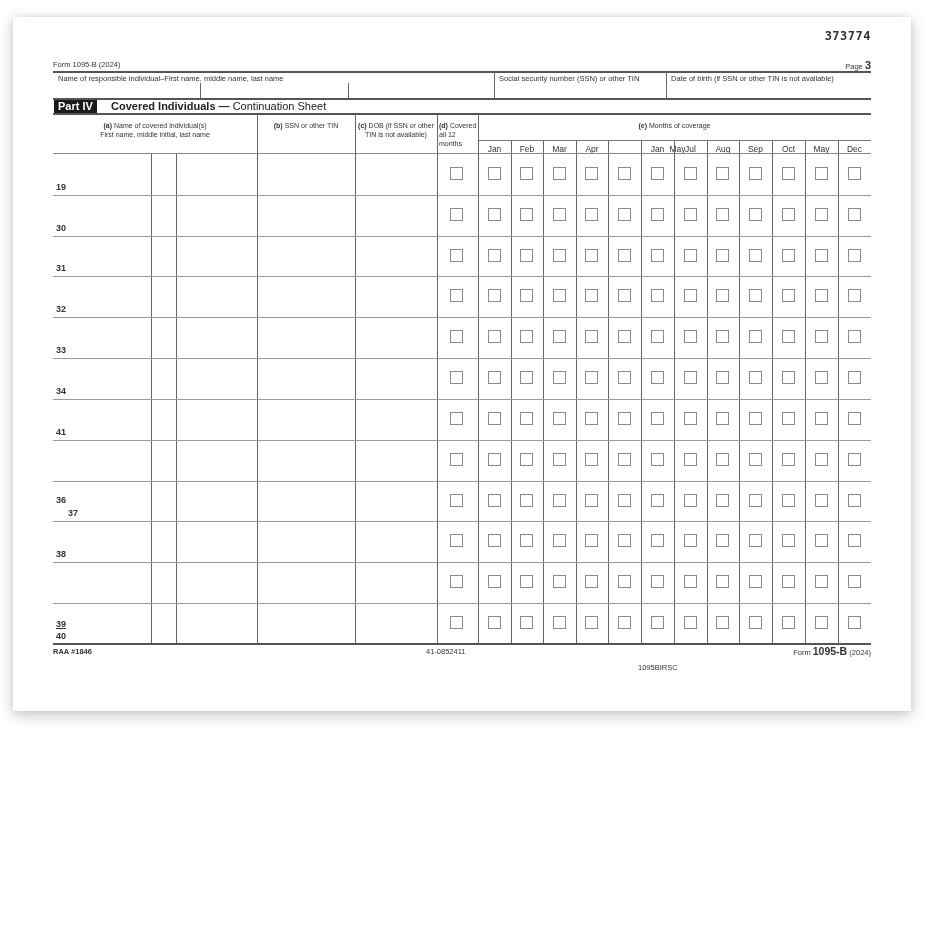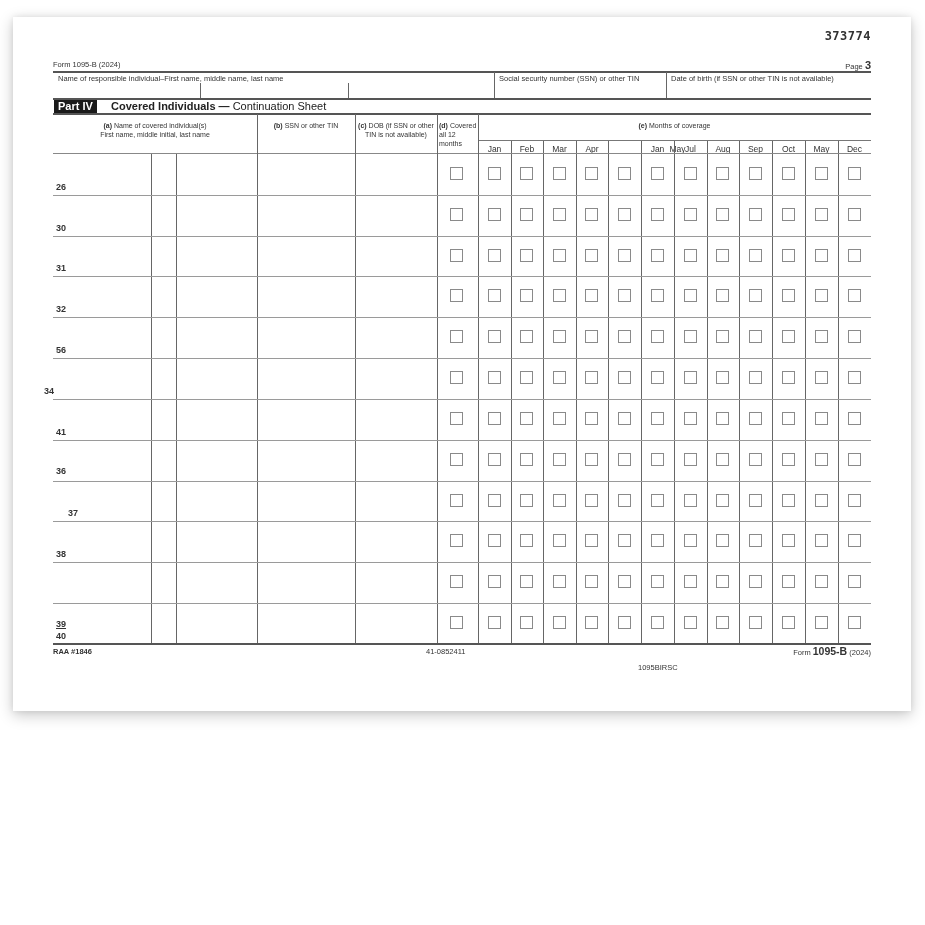--- a/index.html
+++ b/index.html
@@ -110,21 +110,21 @@
 
 <div class="vline" style="left:257px;top:114px;height:530px;"></div>
 <div class="vline" style="left:355px;top:114px;height:530px;"></div>
 <div class="vline" style="left:437px;top:114px;height:530px;"></div>
 <div class="vline" style="left:478px;top:114px;height:530px;"></div>
 <div class="vline" style="left:151px;top:154px;height:490px;"></div>
 <div class="vline" style="left:176px;top:154px;height:490px;"></div>
 
 <div id="grid">
     <div>
-      <div class="rownum" style="left: 56px; top: 181.83px;">26</div>
+      <div class="rownum" style="left: 56px; top: 181.83px;">19</div>
       <div class="abs" style="left: 53px; top: 154px; width: 98px; height: 39.83px;"></div>
       <div class="abs" style="left: 152px; top: 154px; width: 24px; height: 39.83px;"></div>
       <div class="abs" style="left: 177px; top: 154px; width: 80px; height: 39.83px;"></div>
       <div class="abs" style="left: 258px; top: 154px; width: 97px; height: 39.83px;"></div>
       <div class="abs" style="left: 356px; top: 154px; width: 81px; height: 39.83px;"></div>
       <div class="cb" style="left: 450px; top: 167px;"></div>
       <div class="cb" style="left: 487.5px; top: 167px;"></div>
       <div class="cb" style="left: 520px; top: 167px;"></div>
       <div class="cb" style="left: 552.5px; top: 167px;"></div>
       <div class="cb" style="left: 585px; top: 167px;"></div>
@@ -198,21 +198,21 @@
       <div class="cb" style="left: 650.5px; top: 289.49px;"></div>
       <div class="cb" style="left: 683.5px; top: 289.49px;"></div>
       <div class="cb" style="left: 716px; top: 289.49px;"></div>
       <div class="cb" style="left: 748.5px; top: 289.49px;"></div>
       <div class="cb" style="left: 781.5px; top: 289.49px;"></div>
       <div class="cb" style="left: 814.5px; top: 289.49px;"></div>
       <div class="cb" style="left: 847.5px; top: 289.49px;"></div>
       <div class="hline" style="left: 53px; width: 818px; top: 317.32px; border-top-color: rgb(154, 154, 154);"></div>
     </div>
     <div>
-      <div class="rownum" style="left: 56px; top: 345.15px;">56</div>
+      <div class="rownum" style="left: 56px; top: 345.15px;">33</div>
       <div class="abs" style="left: 53px; top: 317.32px; width: 98px; height: 39.83px;"></div>
       <div class="abs" style="left: 152px; top: 317.32px; width: 24px; height: 39.83px;"></div>
       <div class="abs" style="left: 177px; top: 317.32px; width: 80px; height: 39.83px;"></div>
       <div class="abs" style="left: 258px; top: 317.32px; width: 97px; height: 39.83px;"></div>
       <div class="abs" style="left: 356px; top: 317.32px; width: 81px; height: 39.83px;"></div>
       <div class="cb" style="left: 450px; top: 330.32px;"></div>
       <div class="cb" style="left: 487.5px; top: 330.32px;"></div>
       <div class="cb" style="left: 520px; top: 330.32px;"></div>
       <div class="cb" style="left: 552.5px; top: 330.32px;"></div>
       <div class="cb" style="left: 585px; top: 330.32px;"></div>
@@ -220,21 +220,21 @@
       <div class="cb" style="left: 650.5px; top: 330.32px;"></div>
       <div class="cb" style="left: 683.5px; top: 330.32px;"></div>
       <div class="cb" style="left: 716px; top: 330.32px;"></div>
       <div class="cb" style="left: 748.5px; top: 330.32px;"></div>
       <div class="cb" style="left: 781.5px; top: 330.32px;"></div>
       <div class="cb" style="left: 814.5px; top: 330.32px;"></div>
       <div class="cb" style="left: 847.5px; top: 330.32px;"></div>
       <div class="hline" style="left: 53px; width: 818px; top: 358.15px; border-top-color: rgb(154, 154, 154);"></div>
     </div>
     <div>
-      <div class="rownum" style="left: 44px; top: 385.98px;">34</div>
+      <div class="rownum" style="left: 56px; top: 385.98px;">34</div>
       <div class="abs" style="left: 53px; top: 358.15px; width: 98px; height: 39.83px;"></div>
       <div class="abs" style="left: 152px; top: 358.15px; width: 24px; height: 39.83px;"></div>
       <div class="abs" style="left: 177px; top: 358.15px; width: 80px; height: 39.83px;"></div>
       <div class="abs" style="left: 258px; top: 358.15px; width: 97px; height: 39.83px;"></div>
       <div class="abs" style="left: 356px; top: 358.15px; width: 81px; height: 39.83px;"></div>
       <div class="cb" style="left: 450px; top: 371.15px;"></div>
       <div class="cb" style="left: 487.5px; top: 371.15px;"></div>
       <div class="cb" style="left: 520px; top: 371.15px;"></div>
       <div class="cb" style="left: 552.5px; top: 371.15px;"></div>
       <div class="cb" style="left: 585px; top: 371.15px;"></div>
@@ -264,21 +264,21 @@
       <div class="cb" style="left: 650.5px; top: 411.98px;"></div>
       <div class="cb" style="left: 683.5px; top: 411.98px;"></div>
       <div class="cb" style="left: 716px; top: 411.98px;"></div>
       <div class="cb" style="left: 748.5px; top: 411.98px;"></div>
       <div class="cb" style="left: 781.5px; top: 411.98px;"></div>
       <div class="cb" style="left: 814.5px; top: 411.98px;"></div>
       <div class="cb" style="left: 847.5px; top: 411.98px;"></div>
       <div class="hline" style="left: 53px; width: 818px; top: 439.81px; border-top-color: rgb(154, 154, 154);"></div>
     </div>
     <div>
-      <div class="rownum" style="left: 56px; top: 466px;">36</div>
+      <div class="rownum" style="left: 56px; top: 495px;">36</div>
       <div class="abs" style="left: 53px; top: 439.81px; width: 98px; height: 39.83px;"></div>
       <div class="abs" style="left: 152px; top: 439.81px; width: 24px; height: 39.83px;"></div>
       <div class="abs" style="left: 177px; top: 439.81px; width: 80px; height: 39.83px;"></div>
       <div class="abs" style="left: 258px; top: 439.81px; width: 97px; height: 39.83px;"></div>
       <div class="abs" style="left: 356px; top: 439.81px; width: 81px; height: 39.83px;"></div>
       <div class="cb" style="left: 450px; top: 452.81px;"></div>
       <div class="cb" style="left: 487.5px; top: 452.81px;"></div>
       <div class="cb" style="left: 520px; top: 452.81px;"></div>
       <div class="cb" style="left: 552.5px; top: 452.81px;"></div>
       <div class="cb" style="left: 585px; top: 452.81px;"></div>

